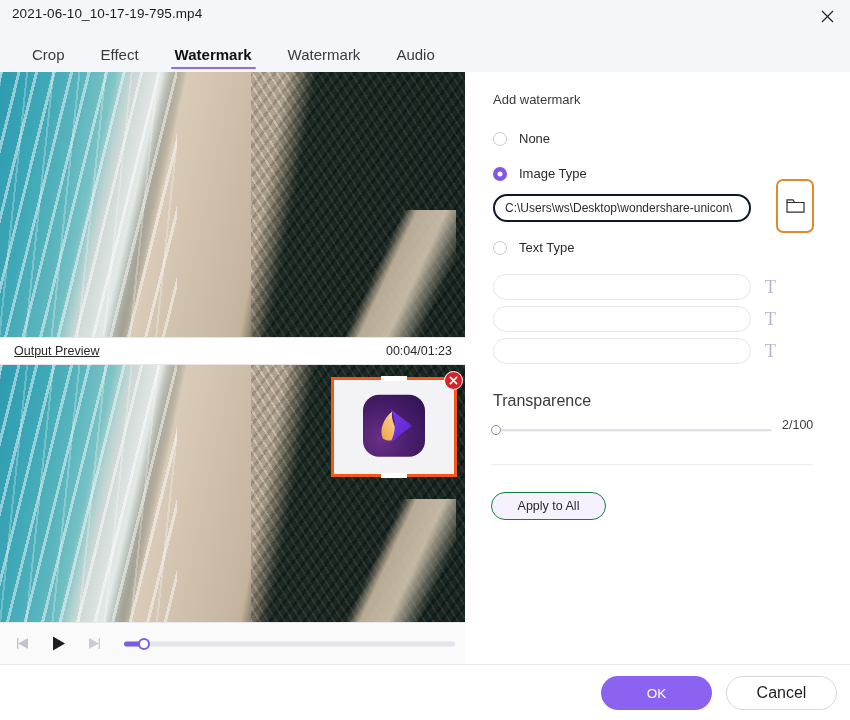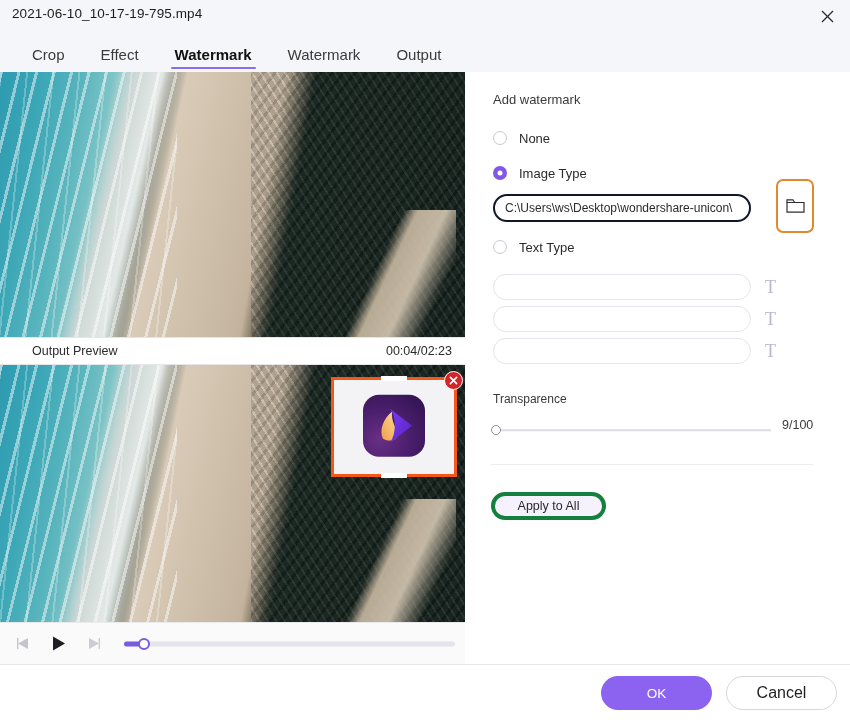--- a/index.html
+++ b/index.html
@@ -153,24 +153,25 @@
   .output-bar {
     position: relative;
     width: 465px; height: 28px;
     background: #ffffff;
     border-top: 1px solid #e6e6ea;
     border-bottom: 1px solid #e6e6ea;
     box-sizing: border-box;
   }
   .output-label {
     position: absolute;
-    left: 32px; top: 50%;
+    left: 14px; top: 50%;
     transform: translateY(-50%);
     font-size: 12.5px;
     color: #2b2b2b;
+    text-decoration: underline;
   }
   .output-time {
     position: absolute;
     right: 13px; top: 50%;
     transform: translateY(-50%);
     font-size: 12.5px;
     color: #2b2b2b;
   }
 
   
@@ -286,21 +287,21 @@
     position: absolute;
     left: 28px; top: 20px;
     font-size: 13px;
     color: #3a3a3a;
   }
 
   .radio-row {
     position: absolute;
     left: 28px;
     display: flex;
-    align-items: flex-start;
+    align-items: center;
     gap: 12px;
     cursor: pointer;
   }
   .radio-row.none  { top: 59px; }
   .radio-row.image { top: 94px; }
   .radio-row.text  { top: 168px; }
 
   .radio {
     width: 14px; height: 14px;
     border-radius: 50%;
@@ -388,21 +389,21 @@
     font-family: "Liberation Serif", serif;
     font-size: 18px;
     color: #b9b6d4;
     cursor: pointer;
     line-height: 1;
   }
 
   .transp-label {
     position: absolute;
     left: 28px; top: 320px;
-    font-size: 12px;
+    font-size: 16px;
     color: #3a3a3a;
   }
   .transp-slider {
     position: absolute;
     left: 26px; top: 352px;
     width: 280px; height: 12px;
     cursor: pointer;
   }
   .transp-track {
     position: absolute;
@@ -433,21 +434,21 @@
     position: absolute;
     left: 26px; top: 392px;
     width: 322px; height: 1px;
     background: #ededf1;
   }
 
   .apply-btn {
     position: absolute;
     left: 26px; top: 420px;
     width: 115px; height: 28px;
-    border: 4px solid #15803d;
+    border: 1px solid #15803d;
     border-radius: 14px;
     background: #f6f2fd;
     font-family: "Liberation Sans", sans-serif;
     font-size: 12.5px;
     color: #2a2a2a;
     cursor: pointer;
     display: flex; align-items: center; justify-content: center;
   }
 
   
@@ -495,34 +496,34 @@
       <line x1="1" y1="1" x2="12" y2="12" stroke="#2a2a2a" stroke-width="1.3"></line>
       <line x1="12" y1="1" x2="1" y2="12" stroke="#2a2a2a" stroke-width="1.3"></line>
     </svg>
   </div>
 
   <div class="tabs">
     <div class="tab">Crop</div>
     <div class="tab">Effect</div>
     <div class="tab active">Watermark</div>
     <div class="tab">Watermark</div>
-    <div class="tab">Output</div>
+    <div class="tab">Audio</div>
   </div>
 </div>
 
 <div class="left-col">
 
   <div class="video top">
     <div class="scene"></div>
     <div class="sand-spit"></div>
   </div>
 
   <div class="output-bar">
     <div class="output-label">Output Preview</div>
-    <div class="output-time">00:04/02:23</div>
+    <div class="output-time">00:04/01:23</div>
   </div>
 
   <div class="video bottom">
     <div class="scene"></div>
     <div class="sand-spit"></div>
 
     <div class="wm-overlay">
       <div class="wm-handle top"></div>
       <div class="wm-handle bottom"></div>
 
@@ -620,21 +621,21 @@
   <div class="text-input-row r3">
     <input class="text-input" type="text" value="" style="">
     <span class="t-icon">T</span>
   </div>
 
   <div class="transp-label">Transparence</div>
   <div class="transp-slider">
     <div class="transp-track"></div>
     <div class="transp-knob"></div>
   </div>
-  <div class="transp-value">9/100</div>
+  <div class="transp-value">2/100</div>
 
   <div class="panel-divider"></div>
 
   <button class="apply-btn">Apply to All</button>
 </div>
 
 <div class="footer">
   <button class="ok-btn">OK</button>
   <button class="cancel-btn">Cancel</button>
 </div>

